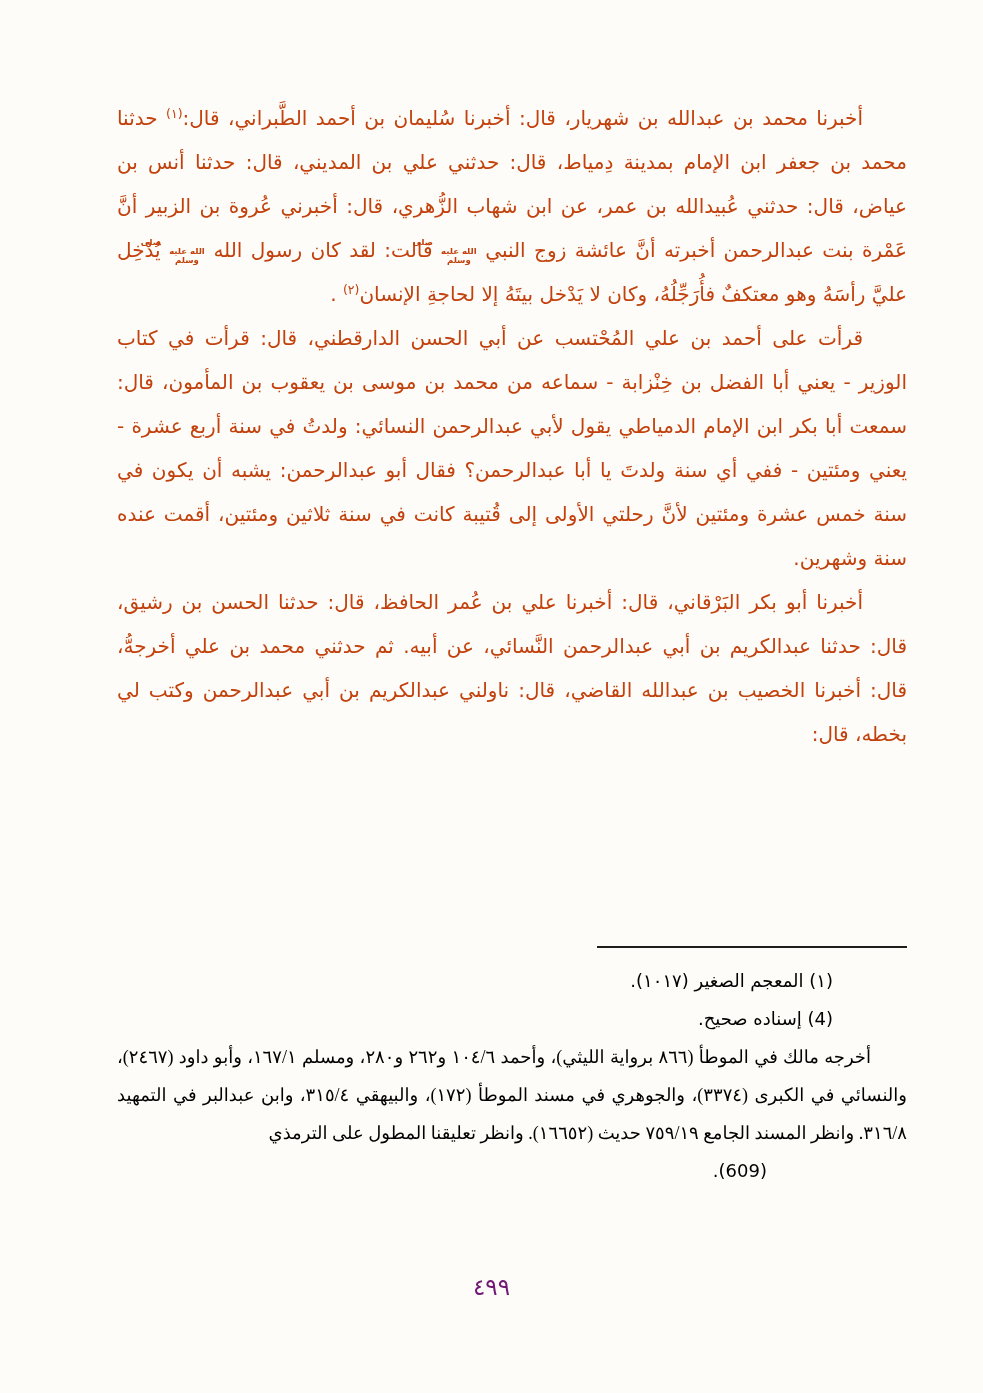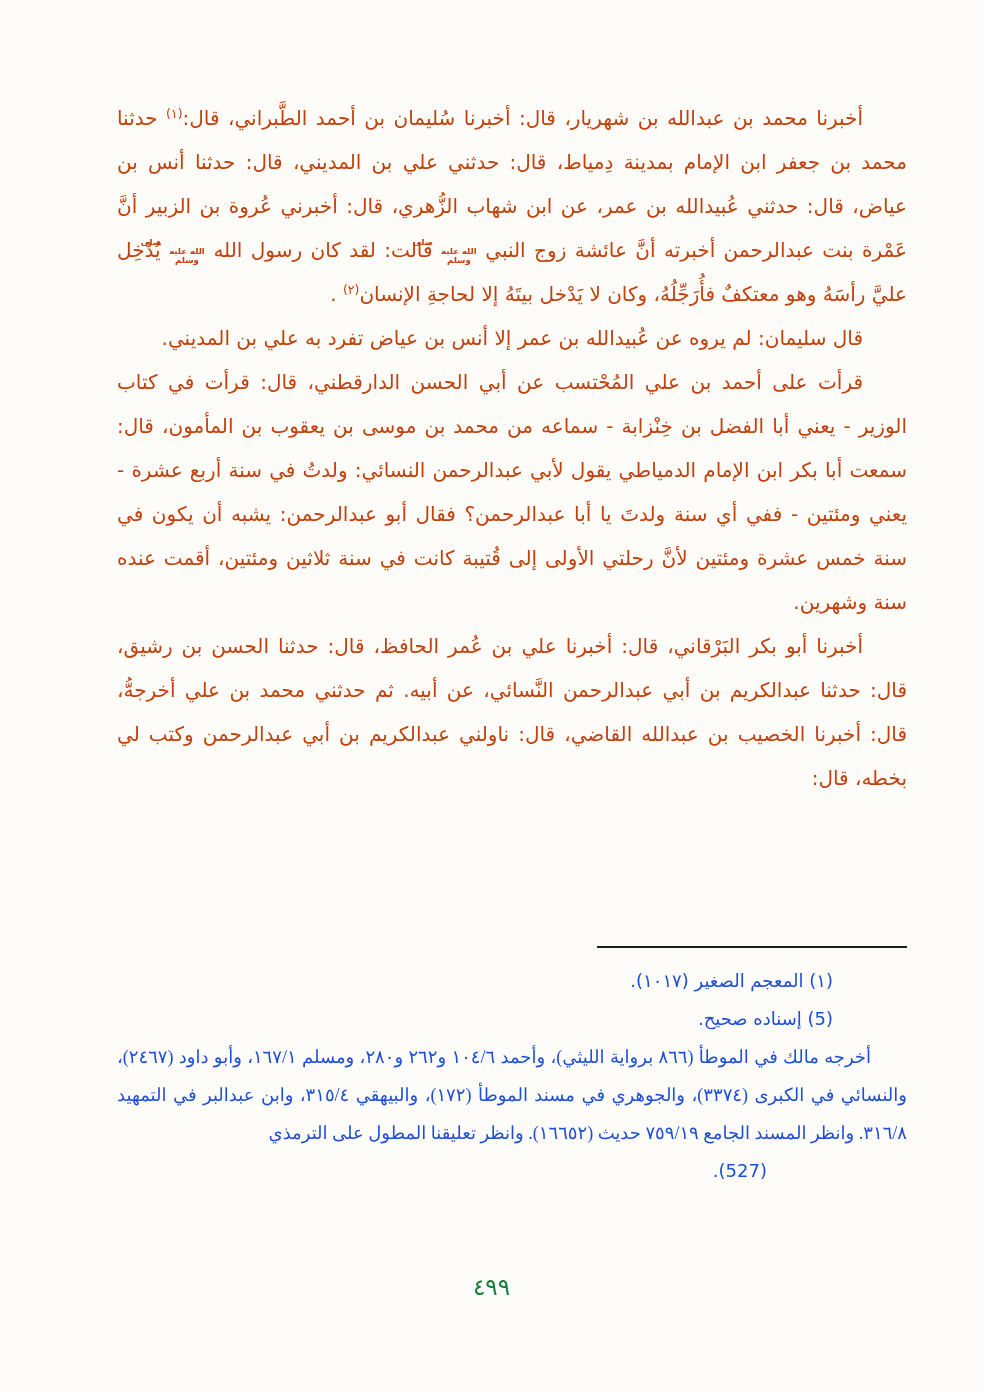--- a/index.html
+++ b/index.html
@@ -27,56 +27,55 @@
     display:inline-block; width:36px; font-size:8.5px; line-height:1.08;
     text-align:center; vertical-align:-6px; font-weight:bold;
   }
   .footnotes {
     position:absolute; top:946px; right:76px; width:790px;
   }
   .fn-rule {
     width:310px; height:2px; background:#1d1d1d; margin-bottom:14px;
   }
   .fn {
-    font-size:18px; line-height:38px; text-align:justify; color:#1d4ed8;
+    font-size:18px; line-height:38px; text-align:justify; color:#000000;
   }
   .fn-item { margin-right:74px; }
   .fn-body { text-indent:36px;font-family:Liberation Serif, serif; }
   .fn-end  { margin-right:140px; }
   .page-number {
     position:absolute; top:1274px; left:0; width:100%;
-    text-align:center; font-size:23px; letter-spacing:2px; color:#15803d;
+    text-align:center; font-size:23px; letter-spacing:2px; color:#701a75;
   }
 </style>
 </head>
 <body>
 
 <div class="page">
 
   <main class="text-block">
 
     <p class="para indent"><span>أخبرنا محمد بن عبدالله بن شهريار، قال: أخبرنا سُليمان بن أحمد الطَّبراني، قال:</span><sup class="fnmark">(١)</sup><span> حدثنا محمد بن جعفر ابن الإمام بمدينة دِمياط، قال: حدثني علي بن المديني، قال: حدثنا أنس بن عياض، قال: حدثني عُبيدالله بن عمر، عن ابن شهاب الزُّهري، قال: أخبرني عُروة بن الزبير أنَّ عَمْرة بنت عبدالرحمن أخبرته أنَّ عائشة زوج النبي </span><span class="salla">صلى الله عليه وسلم</span><span> قالت: لقد كان رسول الله </span><span class="salla">صلى الله عليه وسلم</span><span> يُدْخِل عليَّ رأسَهُ وهو معتكفٌ فأُرَجِّلُهُ، وكان لا يَدْخل بيتَهُ إلا لحاجةِ الإنسان</span><sup class="fnmark">(٢)</sup><span> .</span></p>
 
-    <p class="para indent">قال سليمان: لم يروه عن عُبيدالله بن عمر إلا أنس بن عياض تفرد به علي بن المديني.</p>
 
     <p class="para indent">قرأت على أحمد بن علي المُحْتسب عن أبي الحسن الدارقطني، قال: قرأت في كتاب الوزير - يعني أبا الفضل بن خِنْزابة - سماعه من محمد بن موسى بن يعقوب بن المأمون، قال: سمعت أبا بكر ابن الإمام الدمياطي يقول لأبي عبدالرحمن النسائي: ولدتُ في سنة أربع عشرة - يعني ومئتين - ففي أي سنة ولدتَ يا أبا عبدالرحمن؟ فقال أبو عبدالرحمن: يشبه أن يكون في سنة خمس عشرة ومئتين لأنَّ رحلتي الأولى إلى قُتيبة كانت في سنة ثلاثين ومئتين، أقمت عنده سنة وشهرين.</p>
 
     <p class="para indent">أخبرنا أبو بكر البَرْقاني، قال: أخبرنا علي بن عُمر الحافظ، قال: حدثنا الحسن بن رشيق، قال: حدثنا عبدالكريم بن أبي عبدالرحمن النَّسائي، عن أبيه. ثم حدثني محمد بن علي أخرجهُّ، قال: أخبرنا الخصيب بن عبدالله القاضي، قال: ناولني عبدالكريم بن أبي عبدالرحمن وكتب لي بخطه، قال:</p>
 
   </main>
 
   <section class="footnotes">
 
     <div class="fn-rule"></div>
 
     <p class="fn fn-item">(١) المعجم الصغير (١٠١٧).</p>
 
-    <p class="fn fn-item">(5) إسناده صحيح.</p>
+    <p class="fn fn-item">(4) إسناده صحيح.</p>
 
     <p class="fn fn-body">أخرجه مالك في الموطأ (٨٦٦ برواية الليثي)، وأحمد ١٠٤/٦ و٢٦٢ و٢٨٠، ومسلم ١٦٧/١، وأبو داود (٢٤٦٧)، والنسائي في الكبرى (٣٣٧٤)، والجوهري في مسند الموطأ (١٧٢)، والبيهقي ٣١٥/٤، وابن عبدالبر في التمهيد ٣١٦/٨. وانظر المسند الجامع ٧٥٩/١٩ حديث (١٦٦٥٢). وانظر تعليقنا المطول على الترمذي</p>
 
-    <p class="fn fn-end">(527).</p>
+    <p class="fn fn-end">(609).</p>
 
   </section>
 
   <div class="page-number">٤٩٩</div>
 
 </div>
 
 </body></html>

